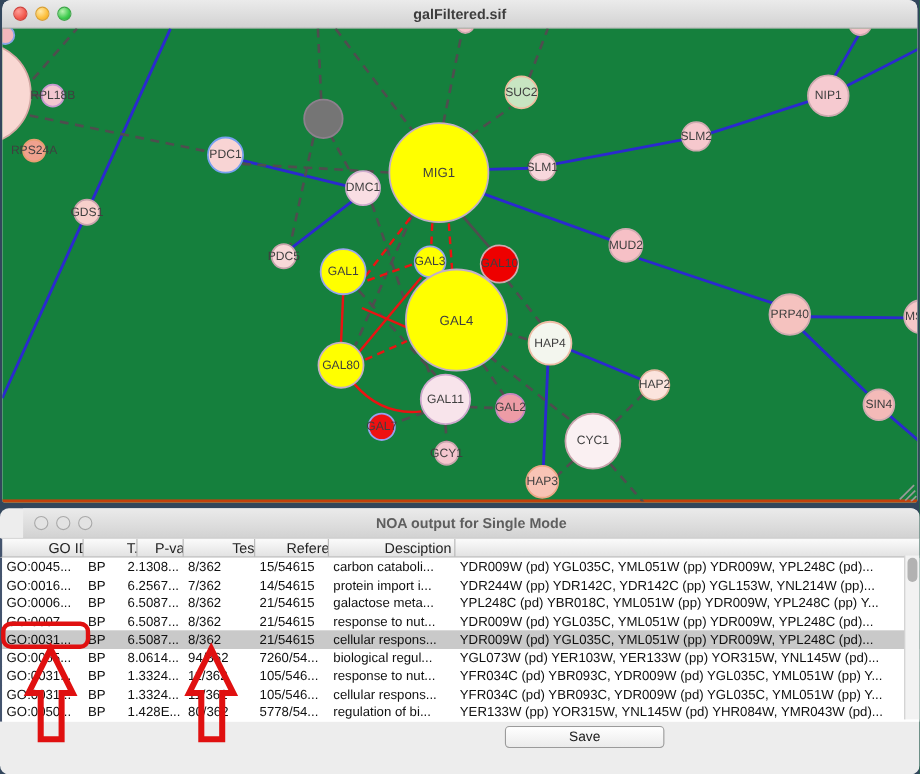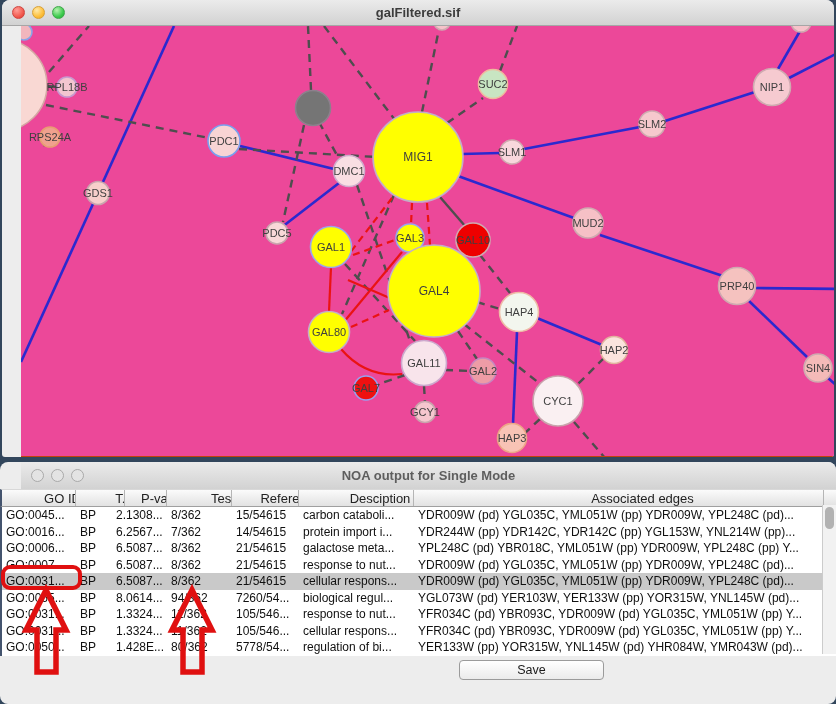--- a/index.html
+++ b/index.html
@@ -13,21 +13,21 @@
   .bottom-window .titlebar{height:27px;margin-left:21px;}
   .title{position:absolute;left:0;right:0;top:0;bottom:0;display:flex;align-items:center;justify-content:center;
          font-size:13px;font-weight:600;color:#3c3c3c;}
   .bottom-window .title{color:#5e5e5e;}
   .lights{position:absolute;left:10px;top:0;bottom:0;display:flex;align-items:center;gap:7px;z-index:2;}
   .light{width:13px;height:13px;border-radius:50%;display:inline-block;box-sizing:border-box;}
   .light.red{background:radial-gradient(circle at 35% 30%,#ff9d96,#f25b50 60%,#d9342c);border:1px solid #cf4540;}
   .light.yellow{background:radial-gradient(circle at 35% 30%,#ffe9a8,#fdbf3b 60%,#e9a41f);border:1px solid #d8a035;}
   .light.green{background:radial-gradient(circle at 35% 30%,#b8f2b0,#3ecb4e 60%,#22a733);border:1px solid #3fa64a;}
   .light.hollow{background:#e3e3e3;border:1px solid #a9a9a9;}
-  .canvas{position:absolute;left:0;top:26px;right:0;bottom:0;background:#ec4899;border-bottom:1px solid #c2410c;margin-left:19px;}
+  .canvas{position:absolute;left:0;top:26px;right:0;bottom:0;background:#15803d;border-bottom:3px solid #c2410c;}
   .canvas svg{display:block;}
   
   .table-wrap{position:absolute;left:0;top:27px;width:836px;}
   .thead{display:grid;height:16px;background:linear-gradient(#fbfbfb,#e2e2e2);
          border-top:1px solid #d8d8d8;border-bottom:1px solid #9f9f9f;border-left:2px solid #44546e;}
   .th{font-size:13px;color:#222;display:flex;align-items:center;justify-content:center;
       border-right:1px solid #b5b5b5;overflow:hidden;white-space:nowrap;padding-left:48px;}
   .th:last-child{border-right:none;}
   .tbody{background:#ffffff;border-left:2px solid #44546e;width:834px;}
   .tr{display:grid;height:16.5px;background:#fff;}
@@ -193,21 +193,20 @@
     <div class="title">NOA output for Single Mode</div>
   </div>
   <div class="table-wrap">
     <div class="thead" id="table-head" style="grid-template-columns: 74px 36px 55px 65px 67px 115px 410px 12px;">
         <div class="th">GO ID</div>
         <div class="th">T...</div>
         <div class="th">P-value</div>
         <div class="th">Test</div>
         <div class="th">Referen...</div>
         <div class="th">Desciption</div>
-        <div class="th">Associated edges</div>
         <div class="th"></div>
       </div>
     <div class="tbody" id="table-body">
         <div class="tr" style="grid-template-columns: 74px 36px 55px 65px 67px 115px 410px;">
           <div class="td">GO:0045...</div>
           <div class="td">BP</div>
           <div class="td">2.1308...</div>
           <div class="td">8/362</div>
           <div class="td">15/54615</div>
           <div class="td">carbon cataboli...</div>

